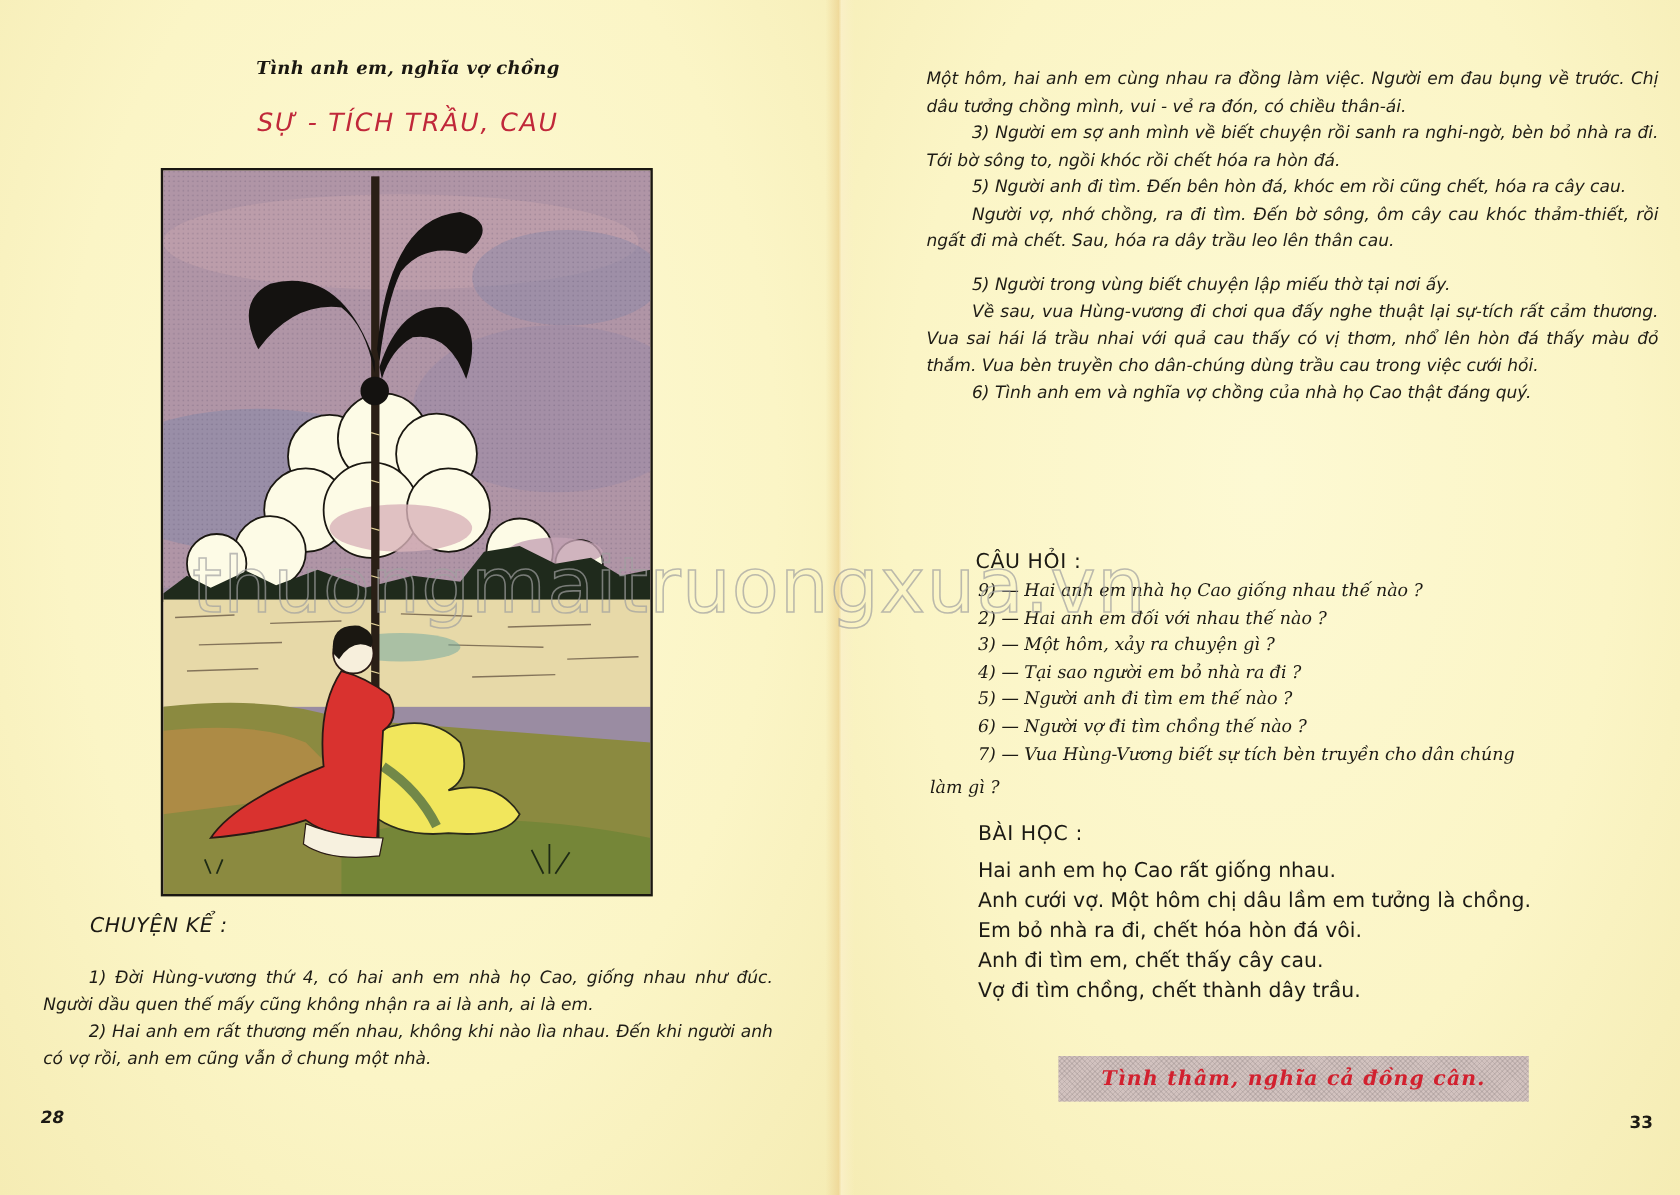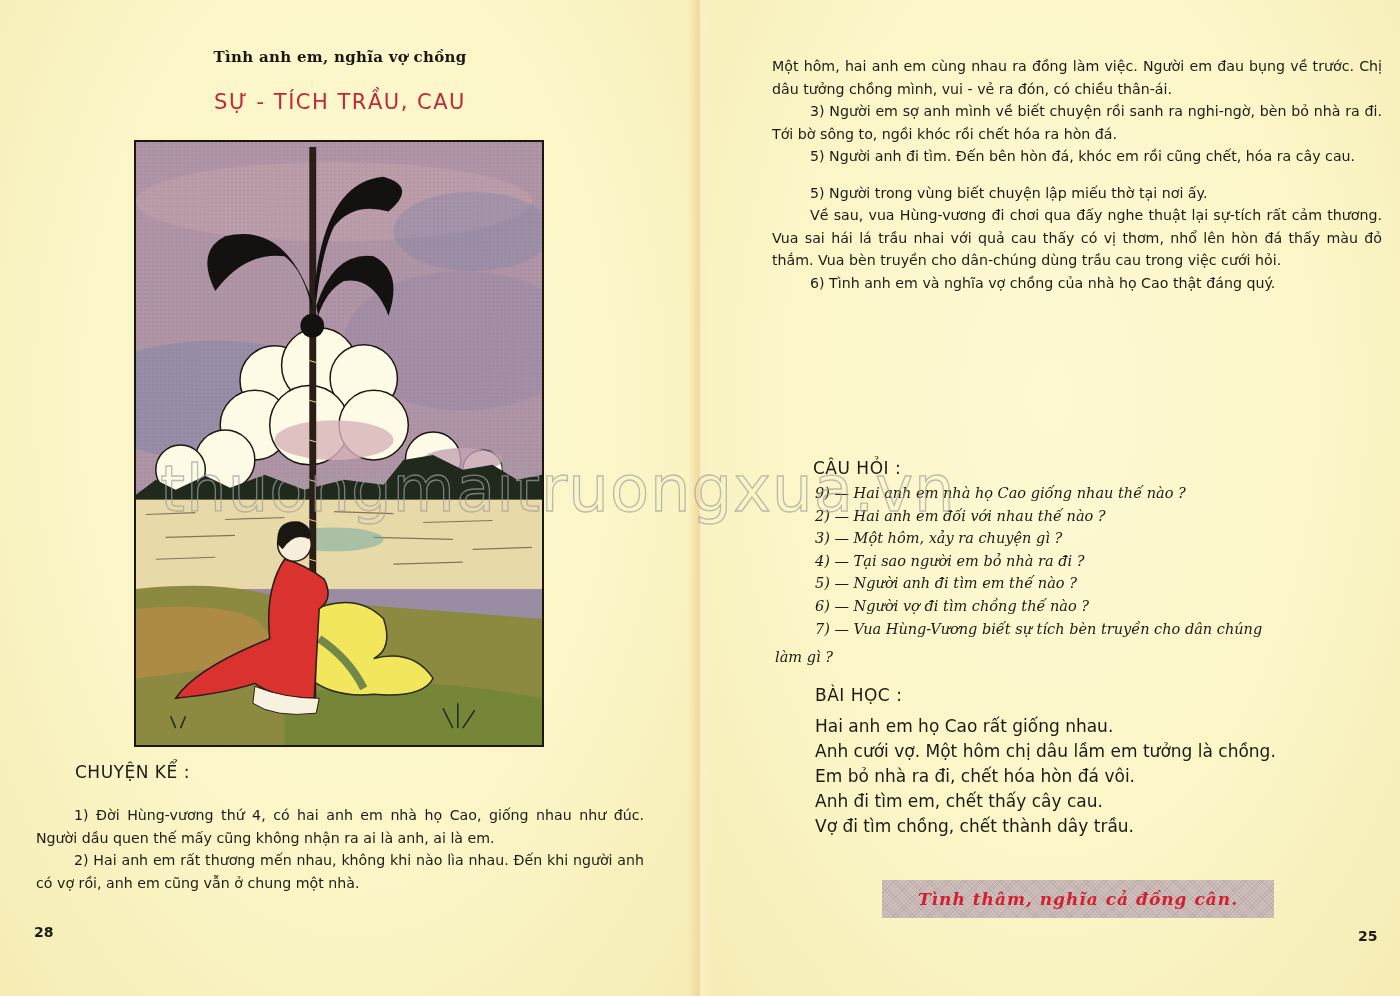--- a/index.html
+++ b/index.html
@@ -8,20 +8,21 @@
     position: relative;
     background: #fbf6c9;
     font-family: "DejaVu Sans", sans-serif;
     color: #1c1a14;
   }
   .spread { position: absolute; inset: 0; display: flex; }
   .page {
     position: relative;
     height: 996px;
     background: radial-gradient(ellipse at 50% 40%, #fdf9d3 0%, #fbf5c6 60%, #f5ecb4 100%);
+    font-style: italic;
   }
   .page-left { width: 700px; }
   .page-right { width: 700px; }
   .spine {
     position: absolute; left: 700px; top: 0; width: 24px; height: 996px;
     transform: translateX(-12px);
     background: linear-gradient(90deg, rgba(240,225,160,0) 0%, rgba(238,214,150,0.85) 45%, rgba(250,240,200,0.9) 55%, rgba(240,225,160,0) 100%);
   }
 
   
@@ -194,20 +195,21 @@
     </div>
 
     <div class="page-number" style="left:34px; top:924px;">28</div>
   </div>
 
   <div class="page page-right">
     <div class="body-text" style="left:72px; top:55px; width:610px;">
       <p class="noindent">Một hôm, hai anh em cùng nhau ra đồng làm việc. Người em đau bụng về trước. Chị dâu tưởng chồng mình, vui - vẻ ra đón, có chiều thân-ái.</p>
       <p>3) Người em sợ anh mình về biết chuyện rồi sanh ra nghi-ngờ, bèn bỏ nhà ra đi. Tới bờ sông to, ngồi khóc rồi chết hóa ra hòn đá.</p>
       <p>5) Người anh đi tìm. Đến bên hòn đá, khóc em rồi cũng chết, hóa ra cây cau.</p>
+      <p>Người vợ, nhớ chồng, ra đi tìm. Đến bờ sông, ôm cây cau khóc thảm-thiết, rồi ngất đi mà chết. Sau, hóa ra dây trầu leo lên thân cau.</p>
       <p style="margin-top:14px;">5) Người trong vùng biết chuyện lập miếu thờ tại nơi ấy.</p>
       <p>Về sau, vua Hùng-vương đi chơi qua đấy nghe thuật lại sự-tích rất cảm thương. Vua sai hái lá trầu nhai với quả cau thấy có vị thơm, nhổ lên hòn đá thấy màu đỏ thắm. Vua bèn truyền cho dân-chúng dùng trầu cau trong việc cưới hỏi.</p>
       <p>6) Tình anh em và nghĩa vợ chồng của nhà họ Cao thật đáng quý.</p>
     </div>
   </div>
 
   <div class="spine"></div>
 </div>
 
 <div class="section-heading" style="left:813px; top:458px;">CÂU HỎI :</div>
@@ -230,15 +232,15 @@
   <div>Anh cưới vợ. Một hôm chị dâu lầm em tưởng là chồng.</div>
   <div>Em bỏ nhà ra đi, chết hóa hòn đá vôi.</div>
   <div>Anh đi tìm em, chết thấy cây cau.</div>
   <div>Vợ đi tìm chồng, chết thành dây trầu.</div>
 </div>
 
 <div class="banner">
   <span>Tình thâm, nghĩa cả đồng cân.</span>
 </div>
 
-<div class="page-number" style="left:1358px; top:928px;">25</div>
+<div class="page-number" style="left:1358px; top:928px;">33</div>
 
 <div class="watermark">thuongmaitruongxua.vn</div>
 
 </body></html>

